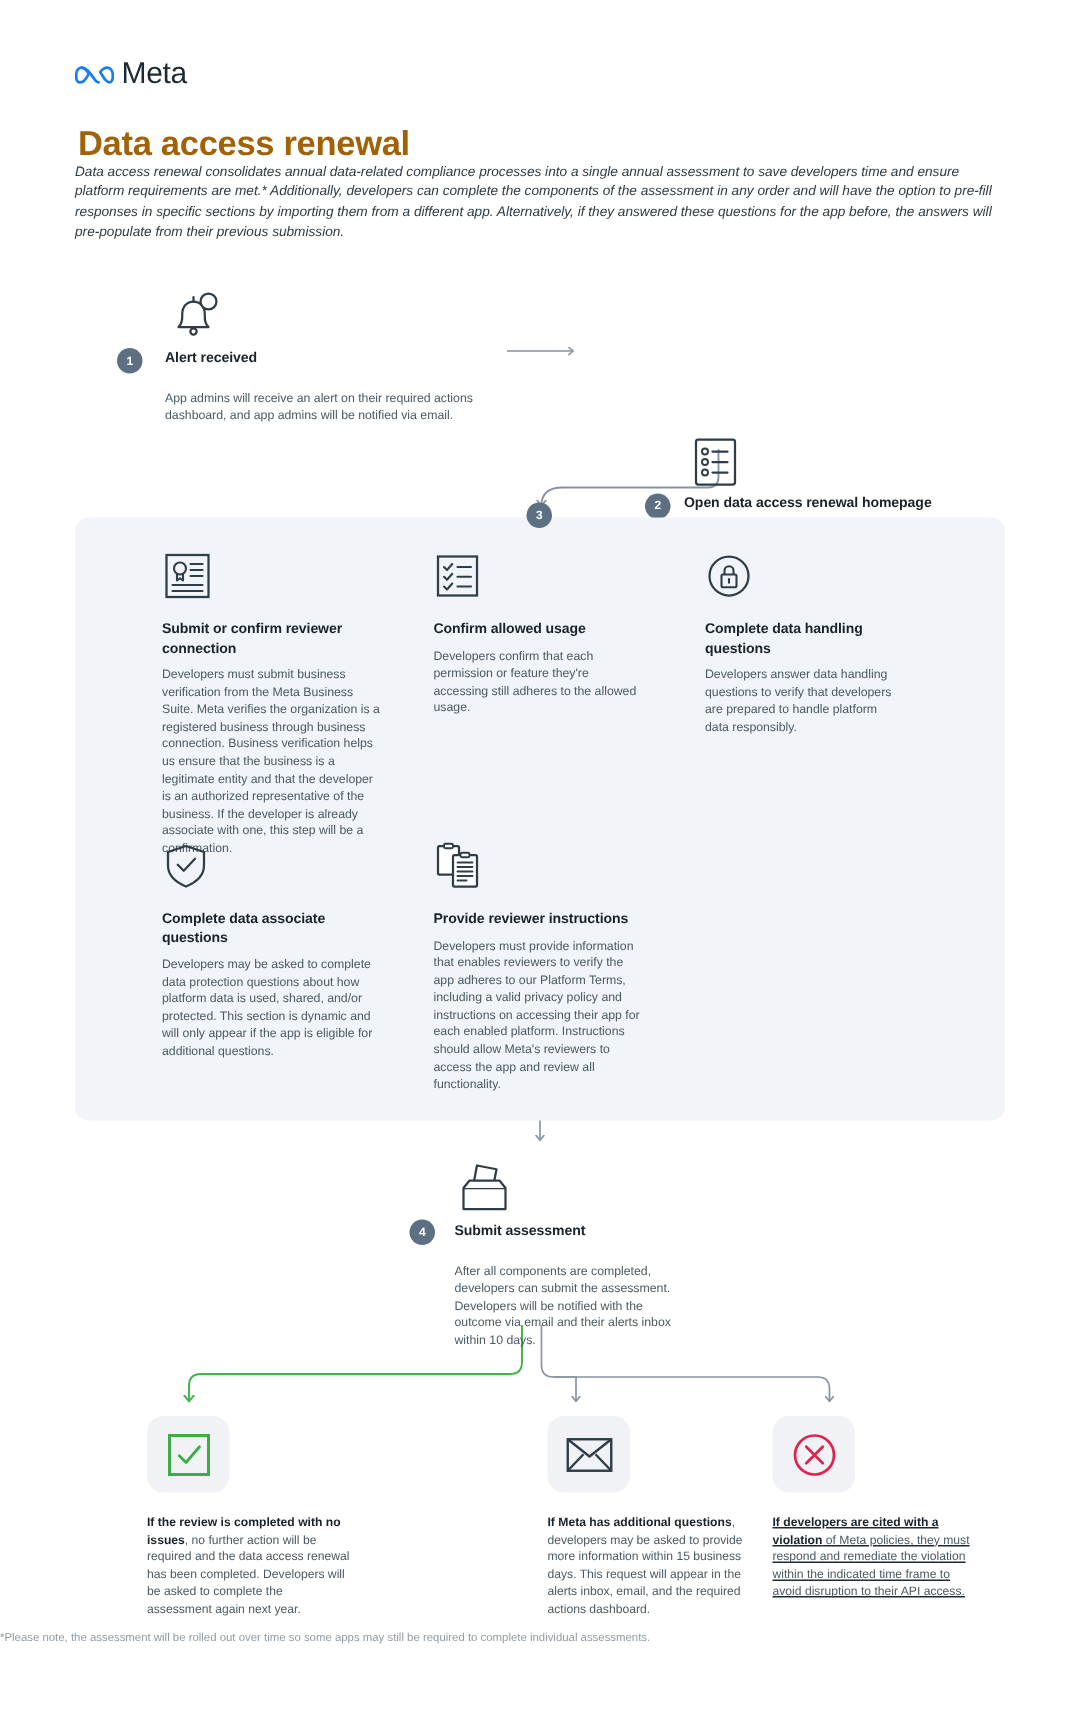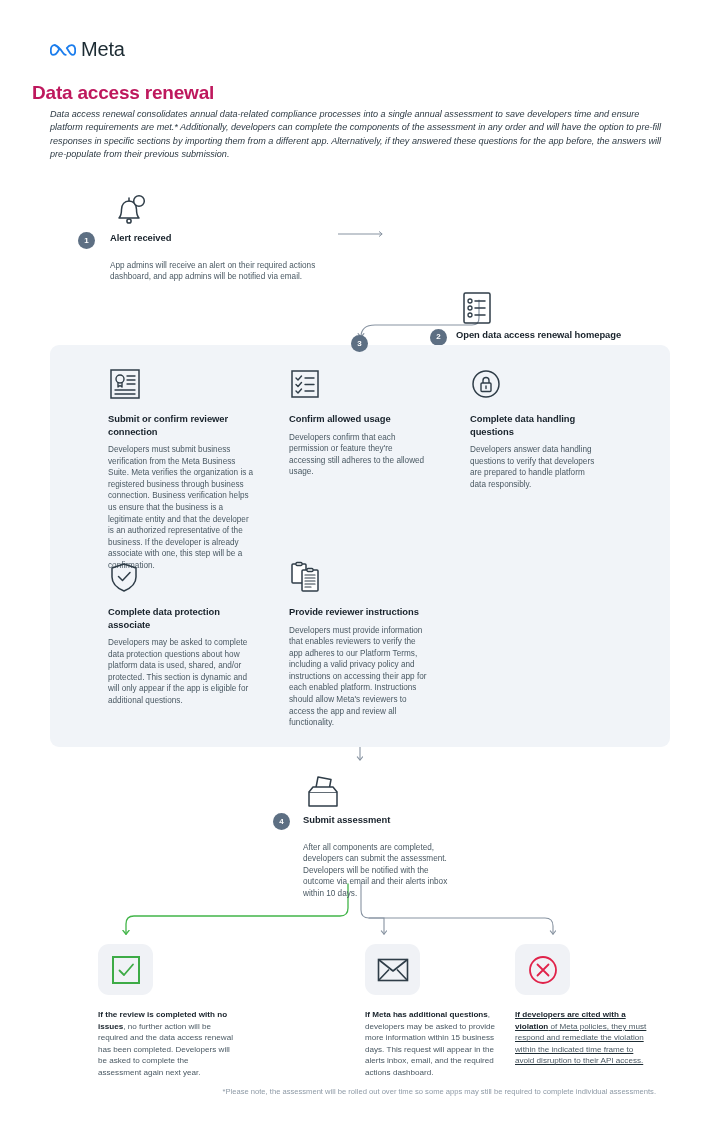--- a/index.html
+++ b/index.html
@@ -27,25 +27,25 @@
   }
   .logo-mark { width: 26px; height: 16px; display:block; }
   .logo-word {
     font-size: 20px;
     letter-spacing: -0.2px;
     color: #1c2b33;
     font-weight: 400;
   }
   .page-title {
     position: absolute;
-    left: 32px; top: 82px;
-    font-size: 19px;
+    left: 52px; top: 82px;
+    font-size: 23px;
     font-weight: 600;
     letter-spacing: -0.2px;
-    color: #be185d;
+    color: #a16207;
   }
   .intro {
     position: absolute;
     left: 50px; top: 108px;
     width: 622px;
     font-size: 9.1px;
     line-height: 13.3px;
     color: #2d3a44;
     font-style: italic;
   }
@@ -126,21 +126,21 @@
     font-size: 8.1px;
     line-height: 11.6px;
     color: #4a5963;
   }
   .outcome-text b { color: #18222b; font-weight: 700; }
 
   .footnote {
     position: absolute;
     left: 0; top: 1087px;
     width: 656px;
-    text-align: right;
+    text-align: left;
     font-size: 7.6px;
     color: #8e9aa6;
   }
 
   
   .connectors {
     position: absolute;
     left: 0; top: 0;
     width: 720px; height: 1142px;
     pointer-events: none;
@@ -258,21 +258,21 @@
     </svg>
     <div class="step-title">Complete data handling questions</div>
     <div class="step-body">Developers answer data handling questions to verify that developers are prepared to handle platform data responsibly.</div>
   </div>
 
   <div class="card c4">
     <svg class="ico" width="34" height="34" viewBox="0 0 34 34">
       <path d="M16,3 L28,7 L28,16 C28,23 22,27.5 16,30 C10,27.5 4,23 4,16 L4,7 Z" fill="none" stroke="#2f3d48" stroke-width="1.5" stroke-linejoin="round"></path>
       <path d="M10.5,15.5 L14.5,19.5 L22,11.5" fill="none" stroke="#2f3d48" stroke-width="1.5" stroke-linecap="round" stroke-linejoin="round"></path>
     </svg>
-    <div class="step-title">Complete data protection associate</div>
+    <div class="step-title">Complete data associate questions</div>
     <div class="step-body">Developers may be asked to complete data protection questions about how platform data is used, shared, and/or protected. This section is dynamic and will only appear if the app is eligible for additional questions.</div>
   </div>
 
   <div class="card c5">
     <svg class="ico" width="34" height="34" viewBox="0 0 34 34">
       <rect x="3" y="3" width="14" height="19" rx="1" fill="#ffffff" stroke="#2f3d48" stroke-width="1.5"></rect>
       <rect x="7" y="1.5" width="6" height="3" rx="1" fill="#ffffff" stroke="#2f3d48" stroke-width="1.3"></rect>
       <rect x="13" y="9" width="16" height="21" rx="1" fill="#ffffff" stroke="#2f3d48" stroke-width="1.5"></rect>
       <rect x="18" y="7.5" width="6" height="3" rx="1" fill="#ffffff" stroke="#2f3d48" stroke-width="1.3"></rect>
       <line x1="16" y1="14" x2="26" y2="14" stroke="#2f3d48" stroke-width="1.2" stroke-linecap="round"></line>

